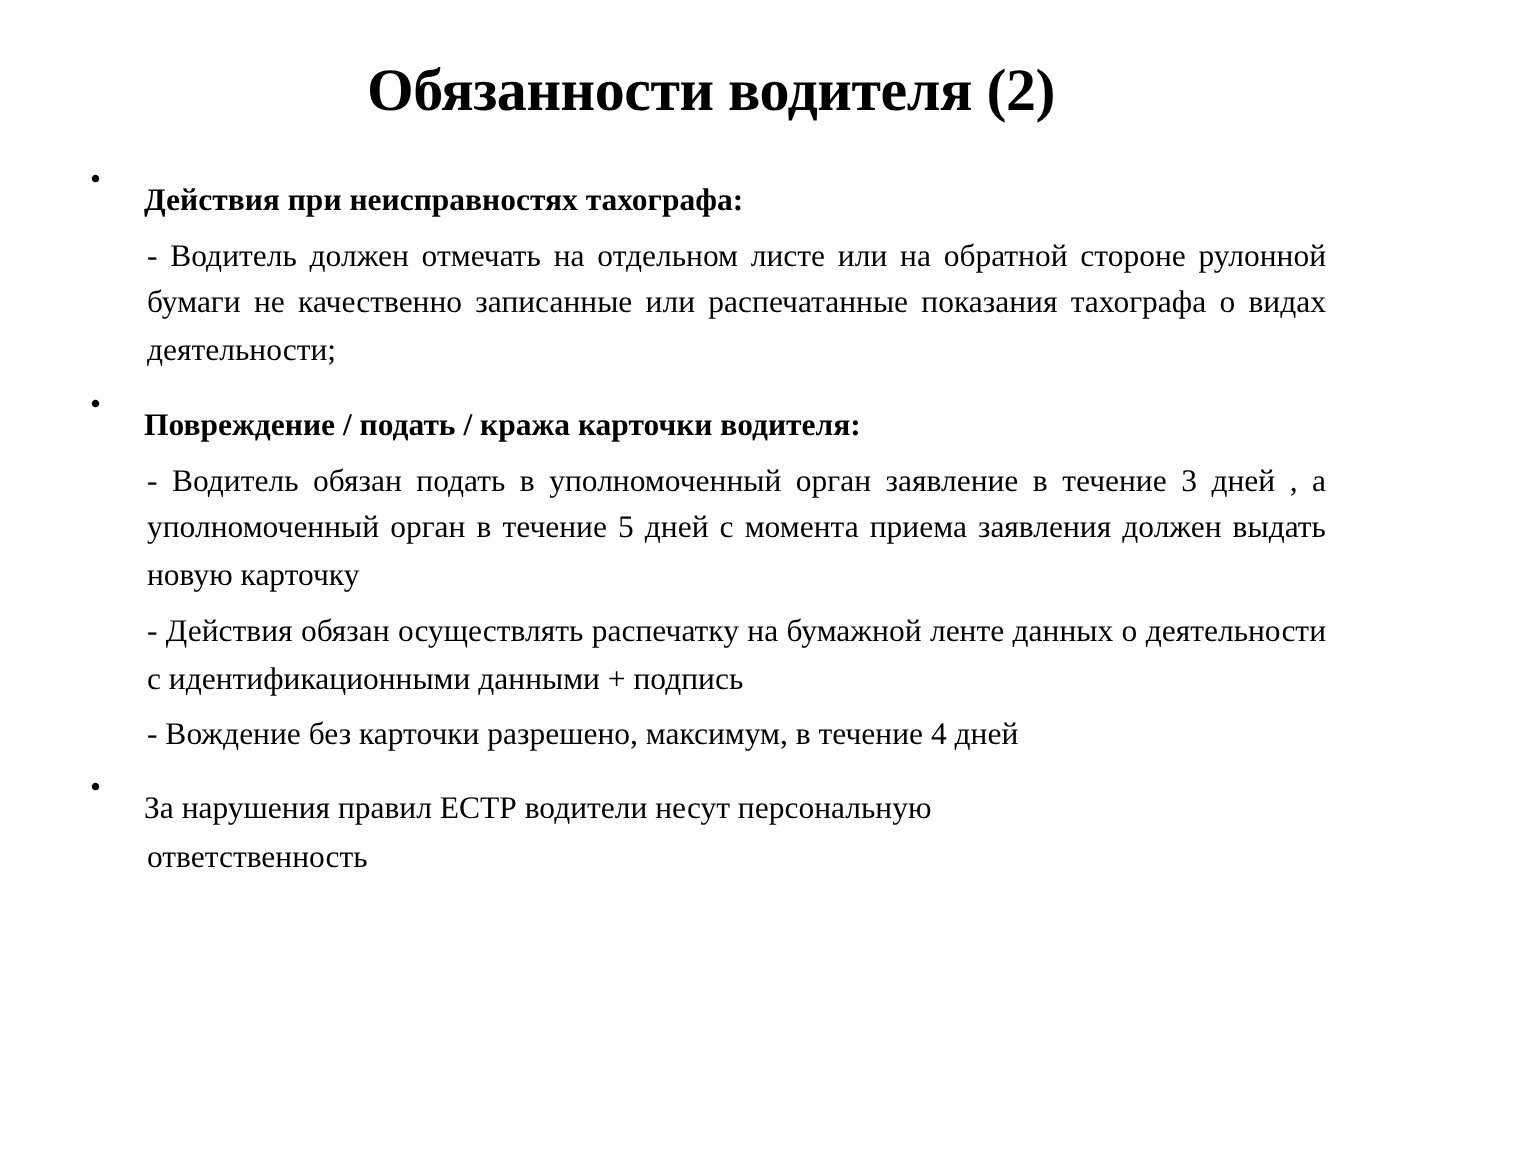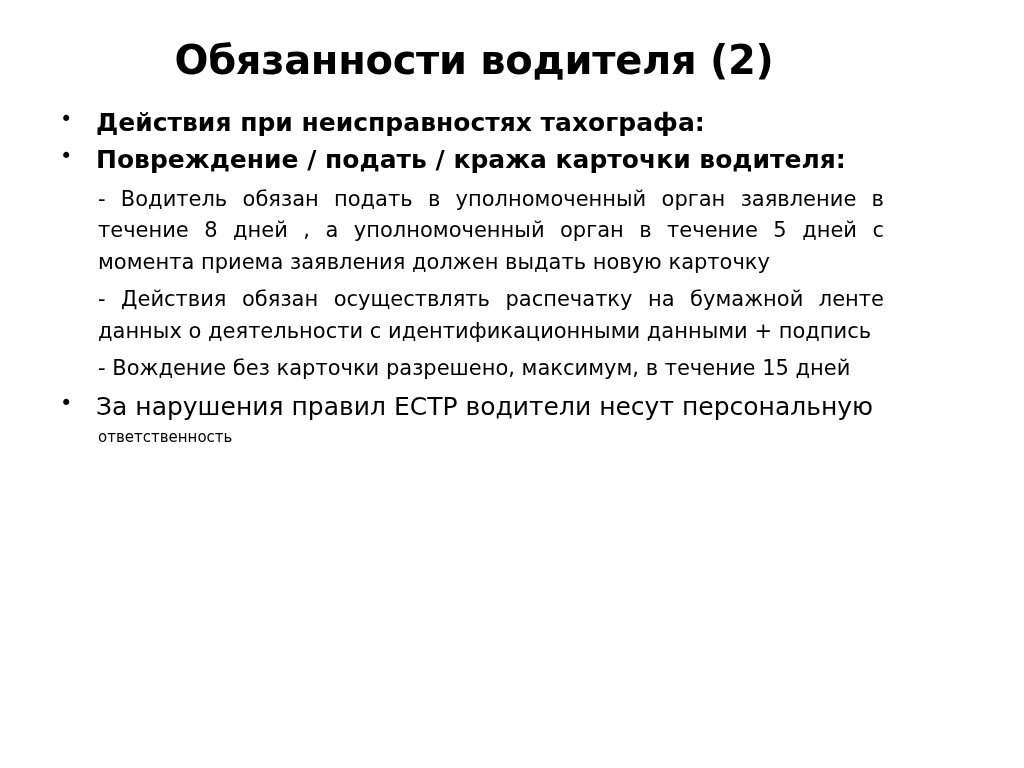--- a/index.html
+++ b/index.html
@@ -13,20 +13,21 @@
     font-family: "DejaVu Sans", "Liberation Sans", sans-serif;
     color: #000000;
     overflow: hidden;
   }
   .slide {
     width: 948px;
     height: 768px;
     box-sizing: border-box;
     padding: 28px 56px 12px 56px;
     position: relative;
+    font-family: Liberation Serif, serif;
   }
   .slide-title {
     text-align: center;
     font-size: 40px;
     font-weight: bold;
     line-height: 1.12;
     letter-spacing: -0.3px;
     margin: 10px 0 22px 0;
     color: #000000;
   }
@@ -42,23 +43,24 @@
     width: 40px;
     min-width: 40px;
     font-size: 21px;
     line-height: 1.42;
     text-align: left;
     padding-left: 4px;
     box-sizing: border-box;
   }
   .bullet-text {
     flex: 1;
-    font-size: 25px;
+    font-size: 21px;
     font-weight: bold;
     line-height: 1.42;
+    margin-top: 14px;
   }
   .para {
     font-size: 21px;
     line-height: 1.5;
     text-align: justify;
     text-justify: inter-word;
     margin: 6px 0 6px 42px;
     padding-right: 2px;
   }
   .para.tight {
@@ -69,48 +71,49 @@
     text-align: left;
   }
   .bullet-row.last .bullet-text {
     font-weight: normal;
     text-align: justify;
   }
   .bullet-row.last {
     margin-top: 4px;
   }
   .tail-line {
-    font-size: 15px;
+    font-size: 21px;
     line-height: 1.5;
     margin-left: 42px;
   }
 </style>
 </head>
 <body>
 
 <div class="slide">
 
   <div class="slide-title">Обязанности водителя (2)</div>
 
   <div class="content">
 
     <div class="bullet-row">
       <span class="bullet-mark">•</span>
       <span class="bullet-text">Действия при неисправностях тахографа:</span>
     </div>
 
+    <div class="para">- Водитель должен отмечать на отдельном листе или на обратной стороне рулонной бумаги не качественно записанные или распечатанные показания тахографа о видах деятельности;</div>
 
     <div class="bullet-row">
       <span class="bullet-mark">•</span>
       <span class="bullet-text">Повреждение / подать / кража карточки водителя:</span>
     </div>
 
-    <div class="para">- Водитель обязан подать в уполномоченный орган заявление в течение 8 дней , а уполномоченный орган в течение 5 дней с момента приема заявления должен выдать новую карточку</div>
+    <div class="para">- Водитель обязан подать в уполномоченный орган заявление в течение 3 дней , а уполномоченный орган в течение 5 дней с момента приема заявления должен выдать новую карточку</div>
     <div class="para">- Действия обязан осуществлять распечатку на бумажной ленте данных о деятельности с идентификационными данными + подпись</div>
-    <div class="para nojust tight">- Вождение без карточки разрешено, максимум, в течение 15 дней</div>
+    <div class="para nojust tight">- Вождение без карточки разрешено, максимум, в течение 4 дней</div>
 
     <div class="bullet-row last">
       <span class="bullet-mark">•</span>
       <span class="bullet-text"> За нарушения правил ЕСТР водители несут персональную</span>
     </div>
     <div class="tail-line">ответственность</div>
 
   </div>
 </div>
 

